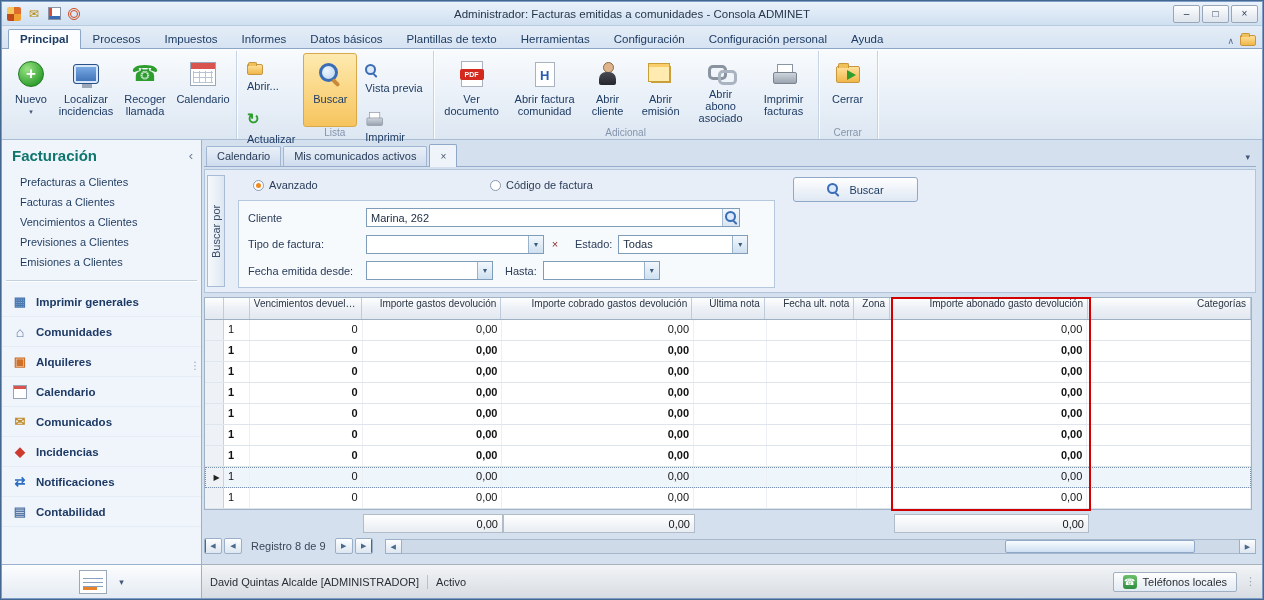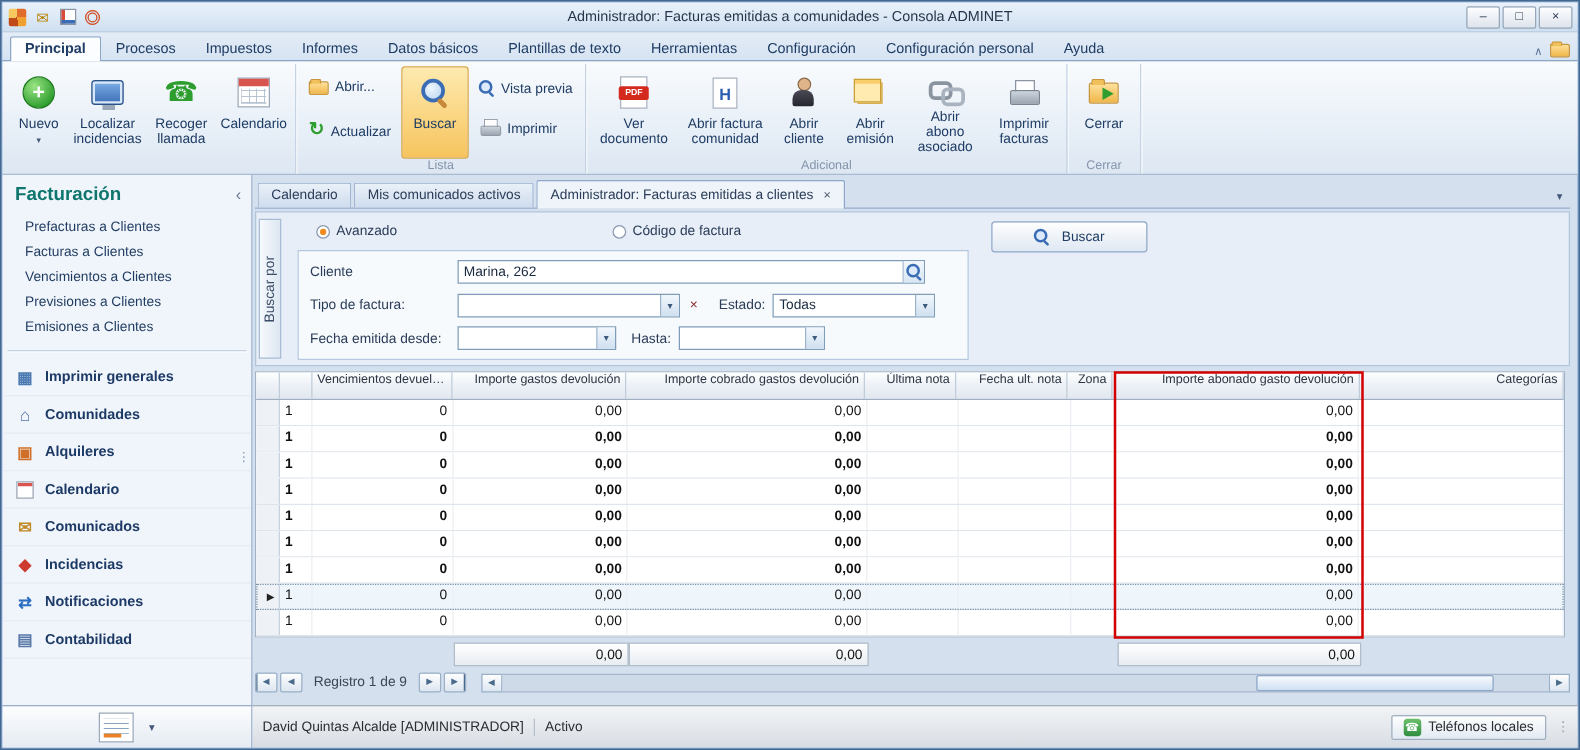--- a/index.html
+++ b/index.html
@@ -33,21 +33,21 @@
   .rgroup { position:relative; display:flex; flex-direction:column; border-right:1px solid #c5d3e4; box-shadow:1px 0 0 #ffffffcc; padding:2px 4px 12px 4px; }
   .rg-body { display:flex; align-items:flex-start; gap:2px; flex:1; }
   .rg-label { position:absolute; bottom:1px; left:0; right:0; text-align:center; font-size:10px; color:#8494ac; }
   .rbtn { display:flex; flex-direction:column; align-items:center; justify-content:flex-start; gap:3px; padding:4px 2px 2px; border:1px solid transparent; border-radius:3px; cursor:default; }
   .rbtn.big { height:74px; }
   .rbtn.big.hl { background:linear-gradient(#fdeab0,#fbd98a 45%,#f6c45e); border-color:#d9a848; }
   .rlabel { font-size:11px; line-height:12px; text-align:center; color:#1e3c64; white-space:pre-line; }
   .drop { font-size:7px; color:#44587a; }
   .icbox { height:32px; display:flex; align-items:center; justify-content:center; }
   .smallcol { display:flex; flex-direction:column; gap:12px; padding-top:8px; }
-  .rbtn.sm { flex-direction:row; gap:5px; padding:2px 5px; align-items:flex-end; }
+  .rbtn.sm { flex-direction:column; gap:5px; padding:2px 5px; align-items:flex-start; }
   .rbtn.sm .rlabel { text-align:left; }
 
   
   .ic { display:inline-block; position:relative; }
   .i-new { width:26px; height:26px; border-radius:50%; background:radial-gradient(circle at 35% 30%,#9ae484,#2f9e2f 75%); border:1px solid #1e7a1e; }
   .i-new::after { content:"+"; position:absolute; inset:0; color:#fff; font-size:17px; font-weight:bold; line-height:24px; text-align:center; }
   .i-monitor { width:26px; height:20px; border-radius:3px; background:linear-gradient(#7fb0e8,#3a6db5); border:1px solid #2a5288; box-shadow:inset 0 0 0 2px #d8e8f8; }
   .i-monitor::after { content:""; position:absolute; left:8px; bottom:-5px; width:10px; height:4px; background:#9aa8b8; }
   .glyph-phone { font-size:22px; color:#2d9e2d; line-height:22px; }
   .i-cal { width:26px; height:24px; background:#fff; border:1px solid #9aa7b8; }
@@ -398,21 +398,20 @@
     <div class="main">
 
       <div class="doctabs">
         <div class="dtab">
             <span>Calendario</span>
           </div>
         <div class="dtab">
             <span>Mis comunicados activos</span>
           </div>
         <div class="dtab active">
-          <span>Administrador: Facturas emitidas a clientes</span>
           <span class="dclose">×</span>
         </div>
         <span class="dt-drop">▾</span>
       </div>
 
       <div class="searchpanel">
         <div class="vtab">Buscar por</div>
         <label class="radio r1">
           <span class="rdot on"></span>
           <span>Avanzado</span>
@@ -599,21 +598,21 @@
           <div class="sc" style="width: 73px;"></div>
           <div class="sc" style="width: 90px;"></div>
           <div class="sc" style="width: 36px;"></div>
           <div class="sc box" style="width: 195px;">0,00</div>
           <div class="sc" style="width: 164px;"></div>
         </div>
 
       <div class="gridnav">
         <span class="nbtn first">◀</span>
         <span class="nbtn">◀</span>
-        <span class="nlabel">Registro 1 de 9</span>
+        <span class="nlabel">Registro 8 de 9</span>
         <span class="nbtn">▶</span>
         <span class="nbtn last">▶</span>
         <div class="hscroll">
           <span class="sarrow">◀</span>
           <div class="track">
             <div class="thumb"></div>
           </div>
           <span class="sarrow">▶</span>
         </div>
       </div>

